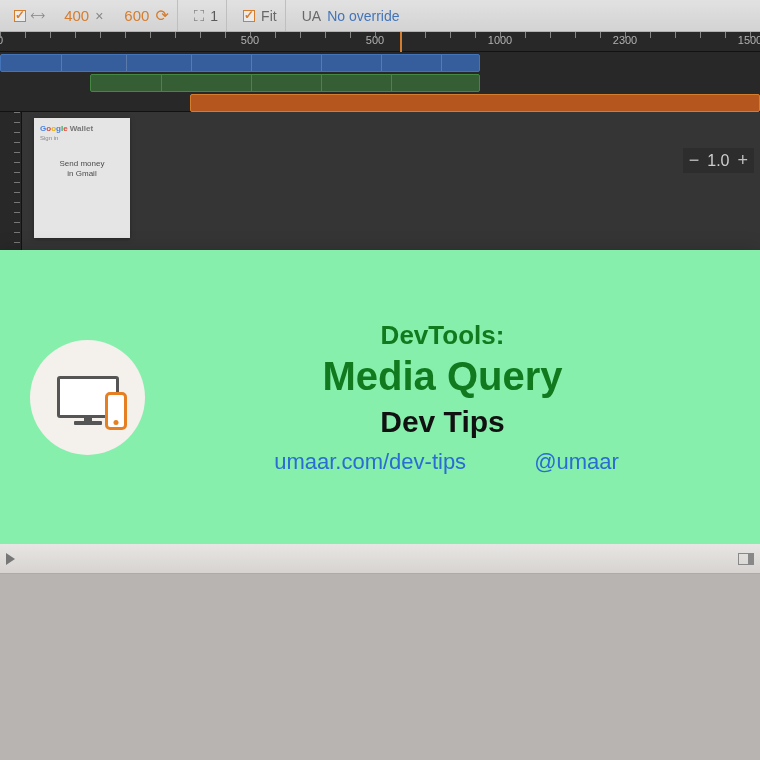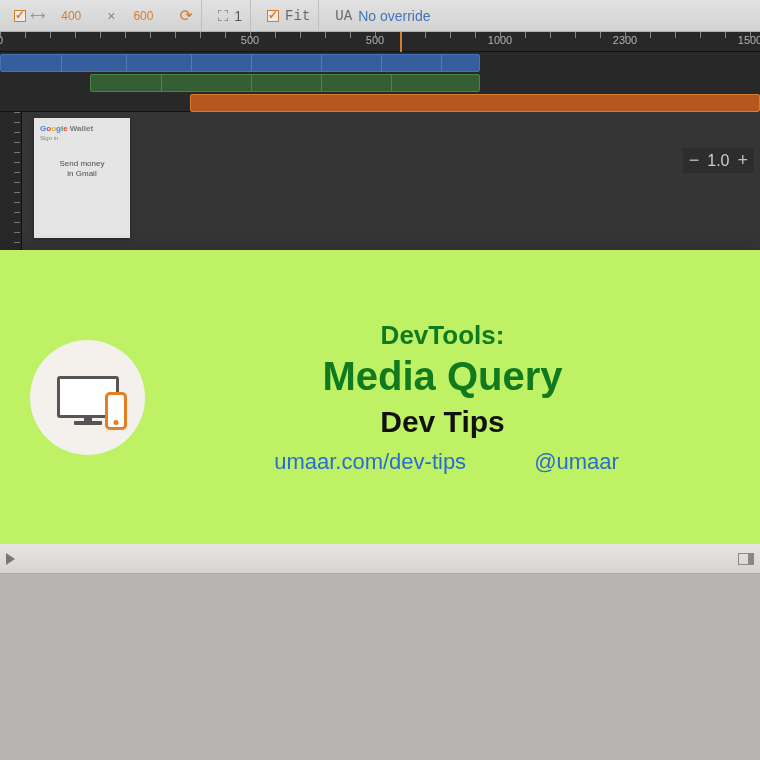--- a/index.html
+++ b/index.html
@@ -20,26 +20,26 @@
     align-items: center;
     padding: 0 6px;
     gap: 8px;
     font-size: 14px;
     color: #666;
   }
   .tb-group { display: flex; align-items: center; gap: 6px; padding: 0 8px; border-right: 1px solid #ccc; height: 100%; }
   .tb-group:last-child { border-right: none; }
   .checkbox { width: 12px; height: 12px; border: 1px solid #e67e22; background: #fff; position: relative; }
   .checkbox.checked::after { content: "✓"; position: absolute; top: -3px; left: 0; color: #e67e22; font-size: 12px; font-weight: bold; }
-  .dim-input { color: #e67e22; font-weight: 500; background: transparent; border: none; width: 40px; text-align: left; font-size: 12px; margin-left: 12px; }
+  .dim-input { color: #e67e22; font-weight: 500; background: transparent; border: none; width: 40px; text-align: right; font-size: 15px; }
   .dim-x { color: #888; }
   .refresh-icon { color: #e67e22; font-size: 16px; }
   .swap-icon { color: #888; font-size: 14px; transform: rotate(45deg); display: inline-block; }
   .capture-icon { color: #888; font-size: 15px; }
-  .fit-label, .ua-label { color: #666; font-family: Liberation Mono, monospace; }
+  .fit-label, .ua-label { color: #666; }
   .ua-value { color: #3a74c5; }
   .dpr-val { color: #555; }
 
   
   .ruler-row {
     height: 20px;
     background: #1b1b1b;
     position: relative;
     border-bottom: 1px solid #000;
   }
@@ -139,21 +139,21 @@
     padding: 2px 6px;
   }
   .zoom-btn { color: #ccc; cursor: pointer; font-size: 18px; }
 
   
   .overlay-card {
     position: absolute;
     left: 0; right: 0;
     top: 250px;
     height: 294px;
-    background: #bef264;
+    background: #86efac;
     display: flex;
     align-items: center;
     padding: 0 30px;
     gap: 10px;
     box-shadow: 0 2px 20px rgba(0,0,0,0.2);
   }
   .badge-circle {
     width: 115px;
     height: 115px;
     border-radius: 50%;

